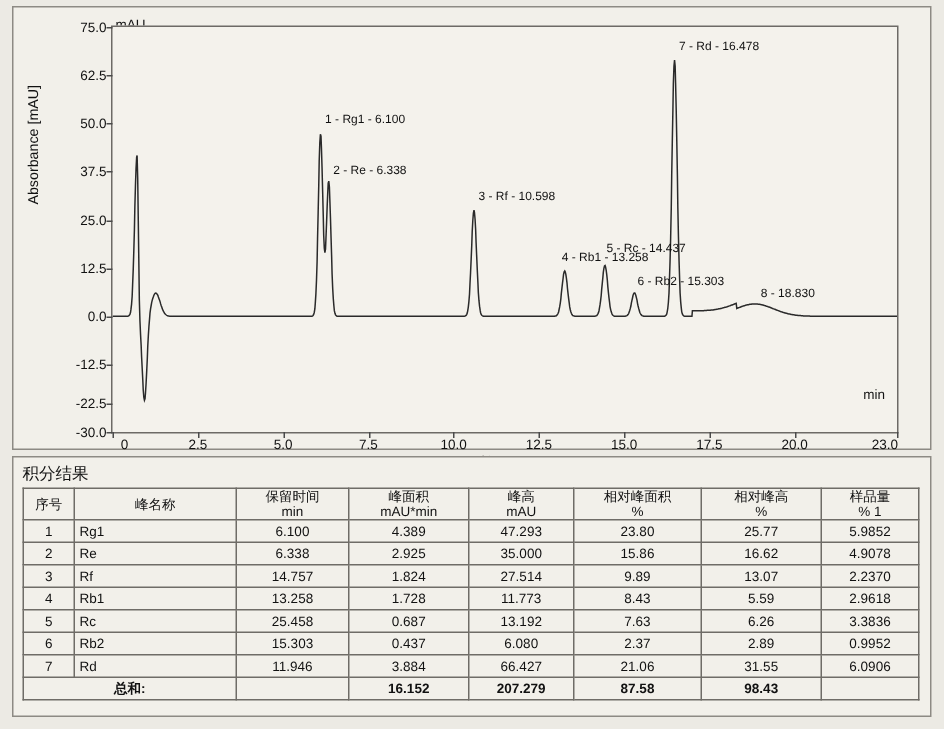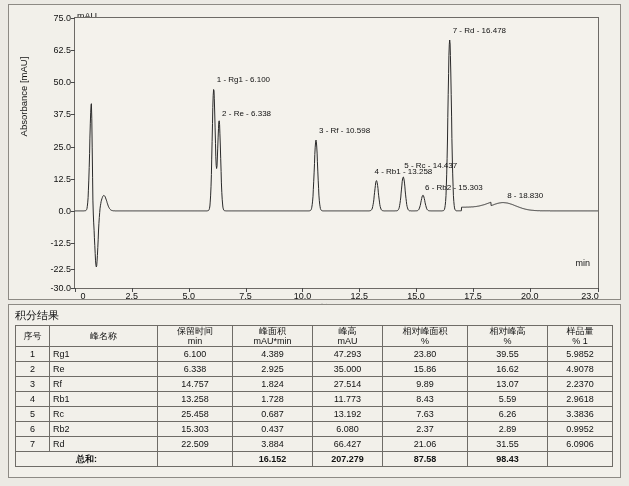--- a/index.html
+++ b/index.html
@@ -235,21 +235,21 @@
         </tr>
       </thead>
       <tbody id="table-body">
           <tr>
             <td class="c">1</td>
             <td>Rg1</td>
             <td class="c">6.100</td>
             <td class="c">4.389</td>
             <td class="c">47.293</td>
             <td class="c">23.80</td>
-            <td class="c">39.55</td>
+            <td class="c">25.77</td>
             <td class="c">5.9852</td>
           </tr>
           <tr>
             <td class="c">2</td>
             <td>Re</td>
             <td class="c">6.338</td>
             <td class="c">2.925</td>
             <td class="c">35.000</td>
             <td class="c">15.86</td>
             <td class="c">16.62</td>
@@ -291,21 +291,21 @@
             <td class="c">15.303</td>
             <td class="c">0.437</td>
             <td class="c">6.080</td>
             <td class="c">2.37</td>
             <td class="c">2.89</td>
             <td class="c">0.9952</td>
           </tr>
           <tr>
             <td class="c">7</td>
             <td>Rd</td>
-            <td class="c">22.509</td>
+            <td class="c">11.946</td>
             <td class="c">3.884</td>
             <td class="c">66.427</td>
             <td class="c">21.06</td>
             <td class="c">31.55</td>
             <td class="c">6.0906</td>
           </tr>
         </tbody>
       <tfoot>
         <tr>
           <td class="c" colspan="2">总和:</td>

